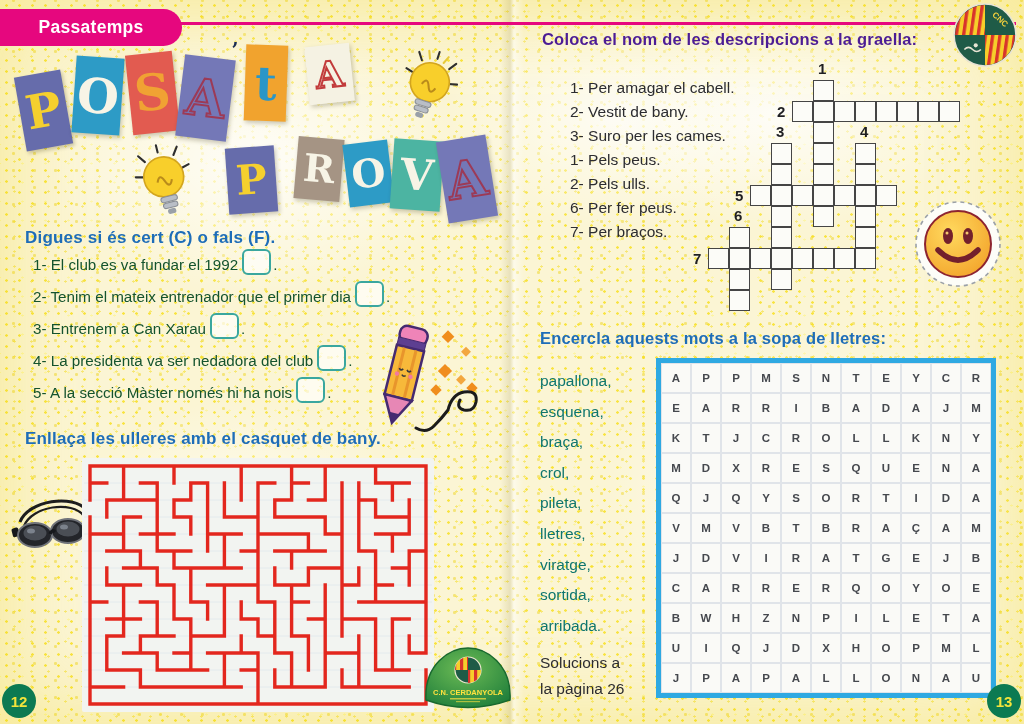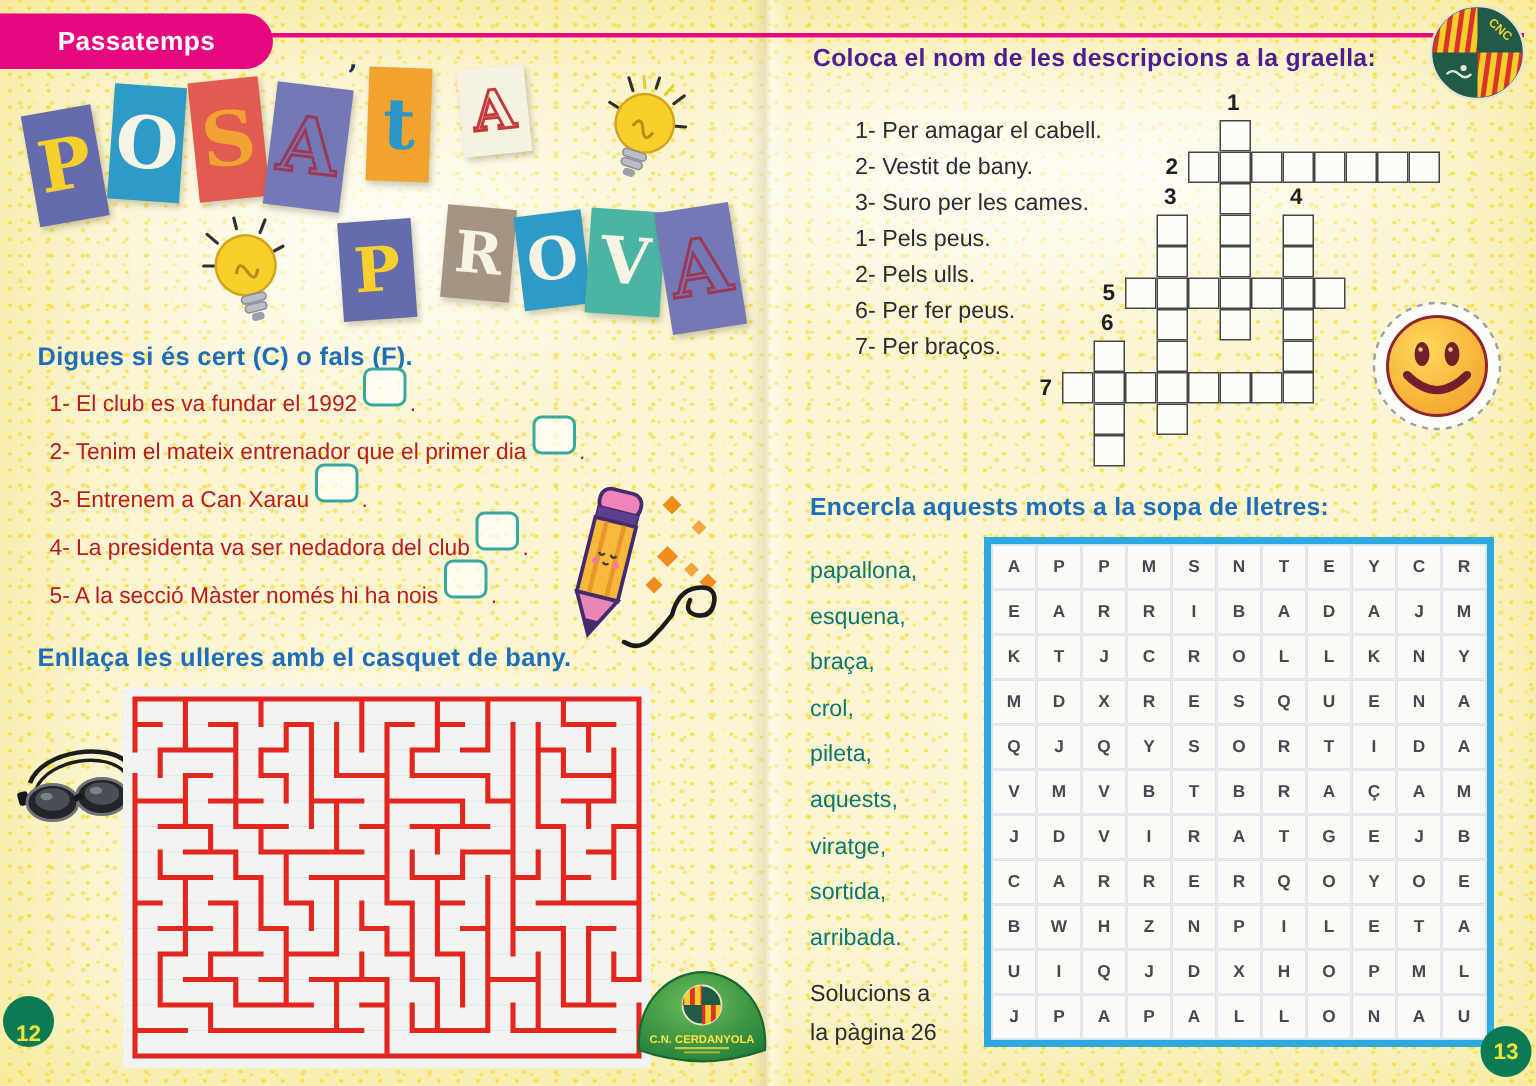--- a/index.html
+++ b/index.html
@@ -30,21 +30,21 @@
     display:flex;align-items:center;justify-content:center;letter-spacing:.3px;}
   
   #title-layer{position:absolute;left:0;top:0;width:512px;height:240px;z-index:2;}
   .tile{position:absolute;display:flex;align-items:center;justify-content:center;
     box-shadow:1.5px 2.5px 4px rgba(60,50,10,.25);}
   .tile.bare{box-shadow:none;}
   .tile .ch{font-family:"DejaVu Serif","Liberation Serif",serif;font-weight:bold;line-height:1;}
   
   .h-blue{position:absolute;font-weight:800;font-size:17px;letter-spacing:.2px;z-index:2;}
   .quiz{position:absolute;left:33px;top:256px;z-index:2;display:flex;flex-direction:column;gap:10px;}
-  .quiz-row{display:flex;align-items:flex-end;height:22px;font-size:15.2px;color:#b91c1c;}
+  .quiz-row{display:flex;align-items:flex-start;height:22px;font-size:15.2px;color:#14532d;}
   .cbox{display:inline-block;width:25px;height:22px;border:2.2px solid #3aa79f;border-radius:6px;
     background:rgba(255,255,255,.65);margin:0 2px 0 4px;position:relative;top:-7px;flex:none;}
   .clues{position:absolute;left:570px;top:76px;z-index:2;font-size:15.5px;color:#2c2c30;line-height:24px;}
   .ws-words{position:absolute;left:540px;top:366px;z-index:2;font-size:15.5px;color:#0f766e;line-height:30.6px;}
   .solutions{position:absolute;left:540px;top:650px;z-index:2;font-size:15.5px;color:#2c2c30;line-height:26px;}
   
   #crossword{position:absolute;left:708px;top:80px;width:262px;height:240px;z-index:2;}
   .cw-cell{position:absolute;width:21px;height:21px;box-sizing:border-box;
     border:1.1px solid #454545;background:#fcfcf8;}
   .cw-num{position:absolute;font-size:15px;font-weight:bold;color:#1f1f22;}
@@ -242,21 +242,21 @@
     </defs>
     <path d="M8,60 C6,24 32,8 50,8 C68,8 94,24 92,60 C64,70 36,70 8,60 Z" fill="url(#cg)" stroke="#18692e" stroke-width="1.5"></path>
     <circle cx="50" cy="30" r="13" fill="#1f5b47" stroke="#eee8d0" stroke-width="1.2"></circle>
     <path d="M50,30 L37,30 A13,13 0 0 1 50,17 Z" fill="url(#seny2)"></path>
     <path d="M50,30 L63,30 A13,13 0 0 1 50,43 Z" fill="url(#seny2)"></path>
     <text x="50" y="55" text-anchor="middle" font-size="7.5" font-weight="bold" fill="#ffe23e" font-family="Liberation Sans, sans-serif">C.N. CERDANYOLA</text>
     <rect x="32" y="58" width="36" height="1.5" fill="#ffe23e" opacity=".7"></rect>
     <rect x="38" y="61" width="24" height="1.2" fill="#ffe23e" opacity=".6"></rect>
   </svg>
 
-  <div class="pgbadge" style="left: 2px; top: 664px; background: rgb(12, 122, 82); align-items: flex-end;">
+  <div class="pgbadge" style="left: 2px; top: 684px; background: rgb(12, 122, 82);">
     <span>12</span>
   </div>
 
   <svg class="dec" style="left:952px;top:2px;" width="66" height="66" viewBox="0 0 64 64">
     <defs>
       <pattern id="seny" width="7" height="7" patternUnits="userSpaceOnUse" patternTransform="rotate(8)">
         <rect width="7" height="7" fill="#f6ce2a"></rect>
           <rect width="3.2" height="7" fill="#d8342c"></rect>
       </pattern>
     </defs>
@@ -347,21 +347,21 @@
   </svg>
 
   <div class="h-blue" style="left: 540px; top: 329px; width: 440px; font-size: 16.5px; color: rgb(30, 109, 184);">Encercla aquests mots a la sopa de lletres:</div>
 
   <div class="ws-words">
     <div>papallona,</div>
     <div>esquena,</div>
     <div>braça,</div>
     <div>crol,</div>
     <div>pileta,</div>
-    <div>aquests,</div>
+    <div>lletres,</div>
     <div>viratge,</div>
     <div>sortida,</div>
     <div>arribada.</div>
   </div>
 
   <div id="wordsearch" style="border-color: rgb(47, 169, 226);">
       <div class="ws-cell">A</div>
       <div class="ws-cell">P</div>
       <div class="ws-cell">P</div>
       <div class="ws-cell">M</div>

